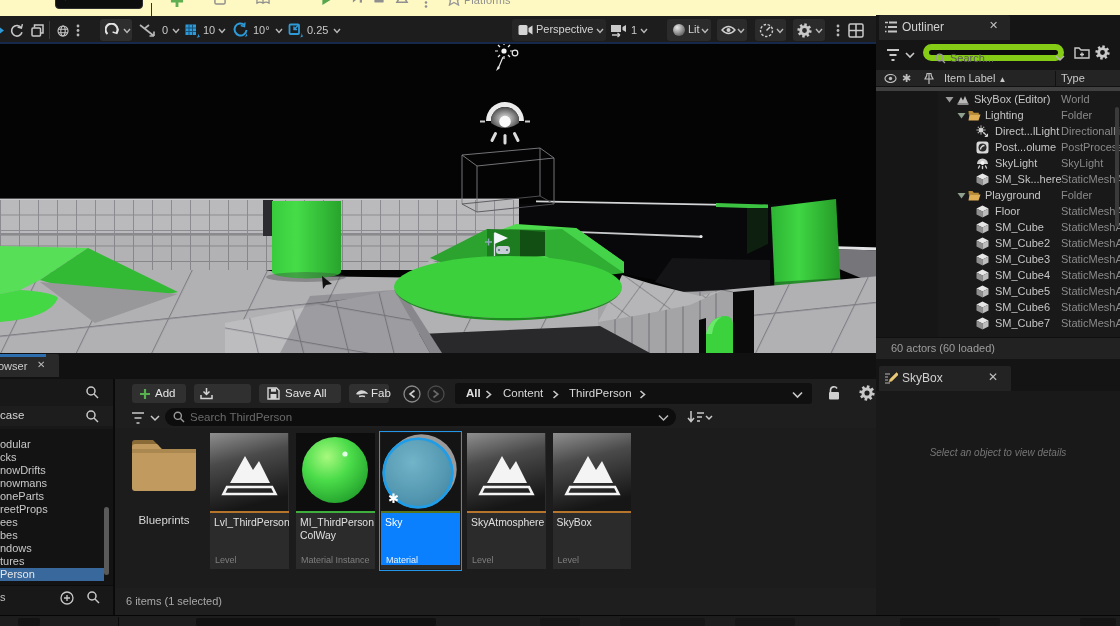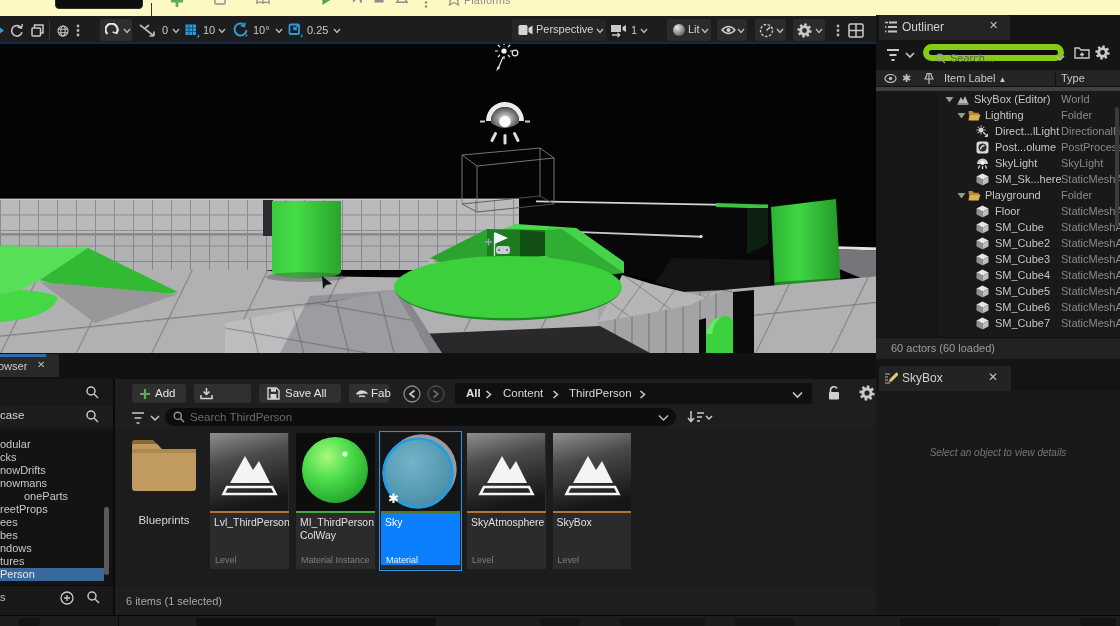--- a/index.html
+++ b/index.html
@@ -587,21 +587,21 @@
         <svg class="abs" style="left:86px;top:4px;" width="13" height="13" viewBox="0 0 13 13">
             <circle cx="5" cy="5" r="4" fill="none" stroke="#c9c9c9" stroke-width="1.5"></circle>
             <path d="M8,8 L12,12" stroke="#c9c9c9" stroke-width="1.5"></path>
           </svg>
       </div>
       <div class="abs" style="left:0;top:50px;width:113px;height:156px;background:#131313;">
         <div class="sbitem" style="top:9px;">odular</div>
         <div class="sbitem" style="top:22px;">cks</div>
         <div class="sbitem" style="top:35px;">nowDrifts</div>
         <div class="sbitem" style="top:48px;">nowmans</div>
-        <div class="sbitem" style="top:61px;padding-left:24px;">oneParts</div>
+        <div class="sbitem" style="top:61px;">oneParts</div>
         <div class="sbitem" style="top:74px;">reetProps</div>
         <div class="sbitem" style="top:87px;">ees</div>
         <div class="sbitem" style="top:100px;">bes</div>
         <div class="sbitem" style="top:113px;">ndows</div>
         <div class="sbitem" style="top:126px;">tures</div>
         <div class="abs" style="left:0;top:139px;width:104px;height:13px;background:#39689c;"></div>
         <div class="sbitem" style="top:139px;color:#e8e8e8;">Person</div>
         <div class="abs" style="left:104px;top:78px;width:5px;height:68px;background:#5a5a5a;border-radius:2.5px;"></div>
       </div>
       <div class="abs" style="left:0;top:206px;width:113px;height:30px;background:#181818;border-top:1px solid #0c0c0c;">

